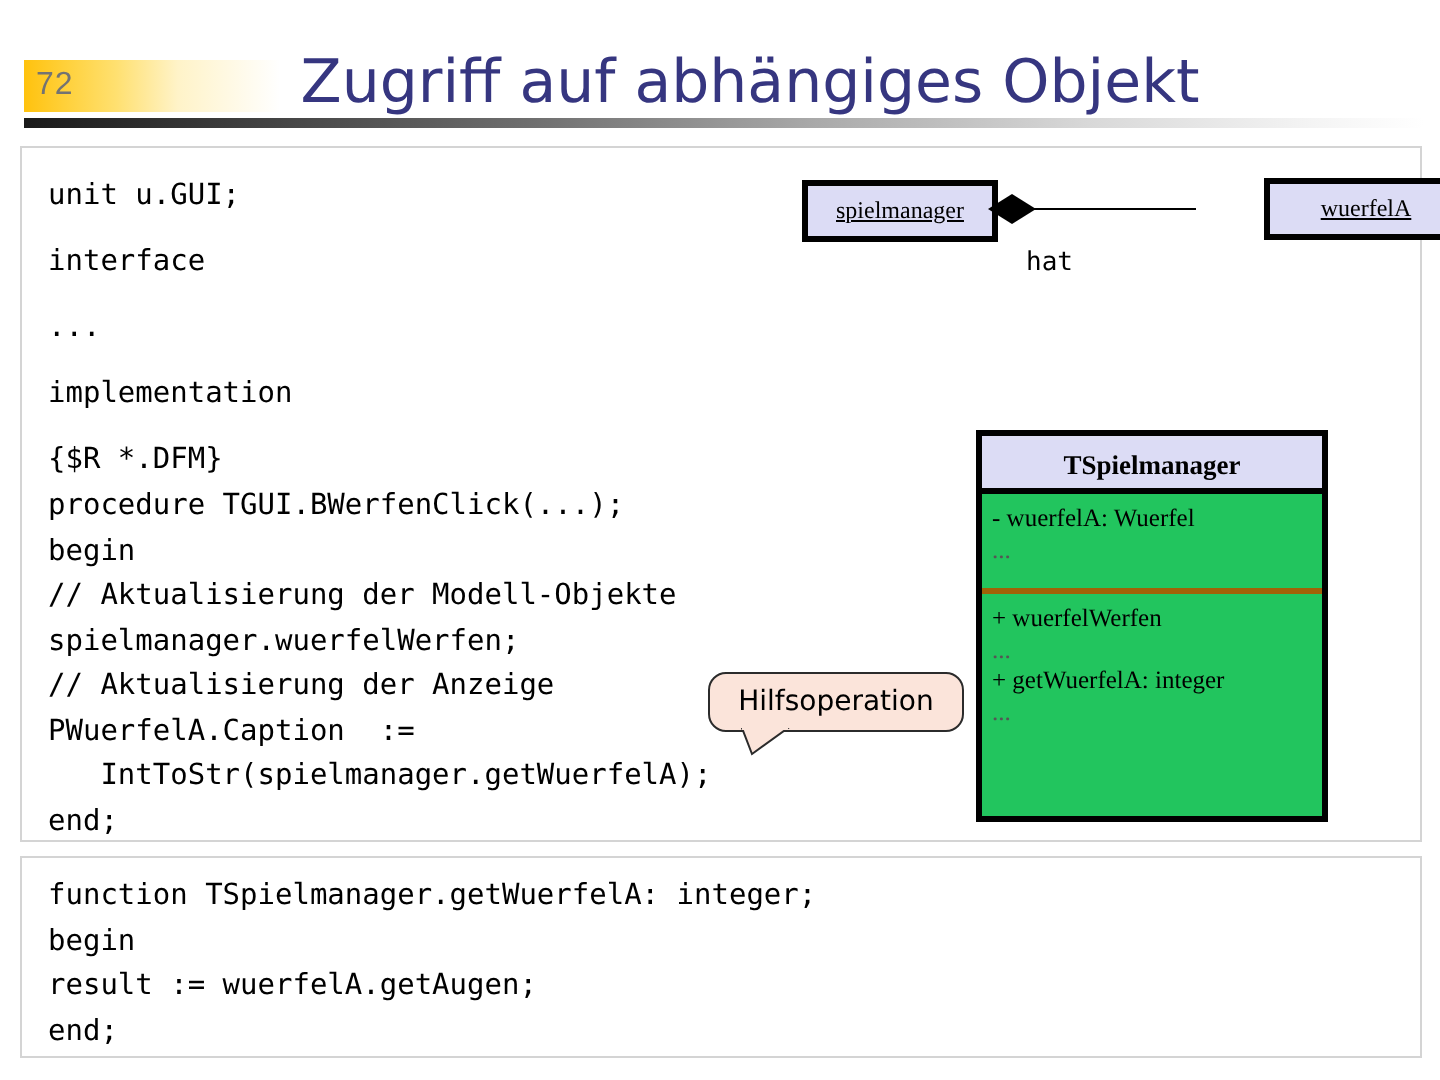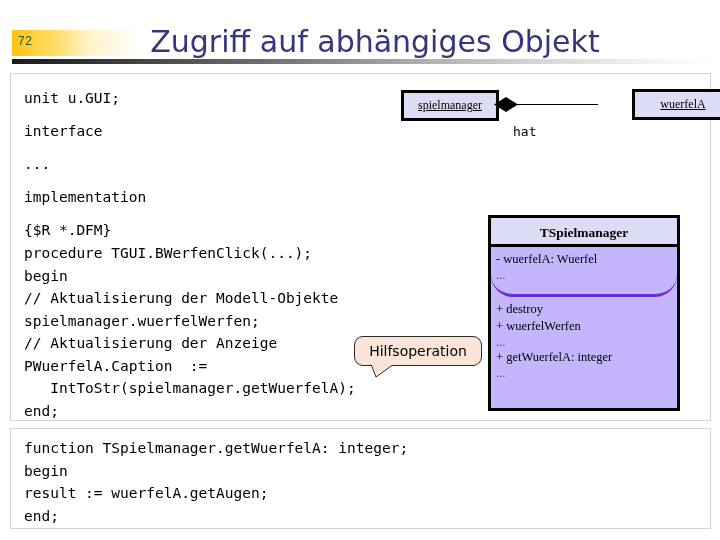--- a/index.html
+++ b/index.html
@@ -27,22 +27,22 @@
     left: 12px;
     top: 30px;
     width: 128px;
     height: 26px;
     background: linear-gradient(to right, #FFC20E 0%, #FFD23F 18%, #FFE070 36%, #FFF3C8 60%, #FFFFFF 100%);
   }
   #page-number-text {
     position: absolute;
     left: 18px;
     top: 34px;
-    font-size: 12px;
-    color: #14532d;
+    font-size: 16px;
+    color: #737373;
     font-family: "Liberation Sans", sans-serif;
     letter-spacing: 0.5px;
   }
   #slide-title {
     position: absolute;
     left: 140px;
     top: 24px;
     width: 470px;
     text-align: center;
     font-size: 30px;
@@ -136,44 +136,43 @@
     font-family: "DejaVu Sans Mono", "Liberation Mono", monospace;
     font-size: 13px;
     color: #000000;
   }
 
   
   #uml-class {
     position: absolute;
     left: 488px;
     top: 215px;
-    width: 192px;
+    width: 176px;
     height: 196px;
     border: 3px solid #000000;
     box-sizing: border-box;
-    background: #c4b5fd;
+    background: #22c55e;
     font-family: "Liberation Serif", "DejaVu Serif", serif;
     color: #000000;
   }
   #uml-class-name {
     height: 29px;
     line-height: 29px;
     text-align: center;
     background: #DCDCF5;
     font-weight: bold;
     font-size: 13.5px;
     border-bottom: 3px solid #000000;
     box-sizing: border-box;
   }
   #uml-class-attrs {
     height: 50px;
     box-sizing: border-box;
-    border-bottom: 3px solid #6d28d9;
+    border-bottom: 3px solid #a16207;
     padding: 4px 0 0 5px;
-    border-radius: 22px;
   }
   #uml-class-ops {
     box-sizing: border-box;
     padding: 4px 0 0 5px;
   }
   .uml-row {
     font-size: 12.5px;
     line-height: 17px;
     white-space: nowrap;
   }
@@ -244,21 +243,20 @@
 <div id="assoc-diamond"></div>
 <div id="assoc-label">hat</div>
 
 <div id="uml-class">
   <div id="uml-class-name">TSpielmanager</div>
   <div id="uml-class-attrs">
     <div class="uml-row">- wuerfelA: Wuerfel</div>
     <div class="uml-row ellipsis">...</div>
   </div>
   <div id="uml-class-ops">
-    <div class="uml-row">+ destroy</div>
     <div class="uml-row">+ wuerfelWerfen</div>
     <div class="uml-row ellipsis">...</div>
     <div class="uml-row">+ getWuerfelA: integer</div>
     <div class="uml-row ellipsis">...</div>
   </div>
 </div>
 
 <div id="callout">Hilfsoperation</div>
 <svg id="callout-tail" viewBox="0 0 26 14">
   <path d="M1,0 L24,0 L6,13 Z" fill="#FBE4DA" stroke="#2b2b2b" stroke-width="1"></path>

